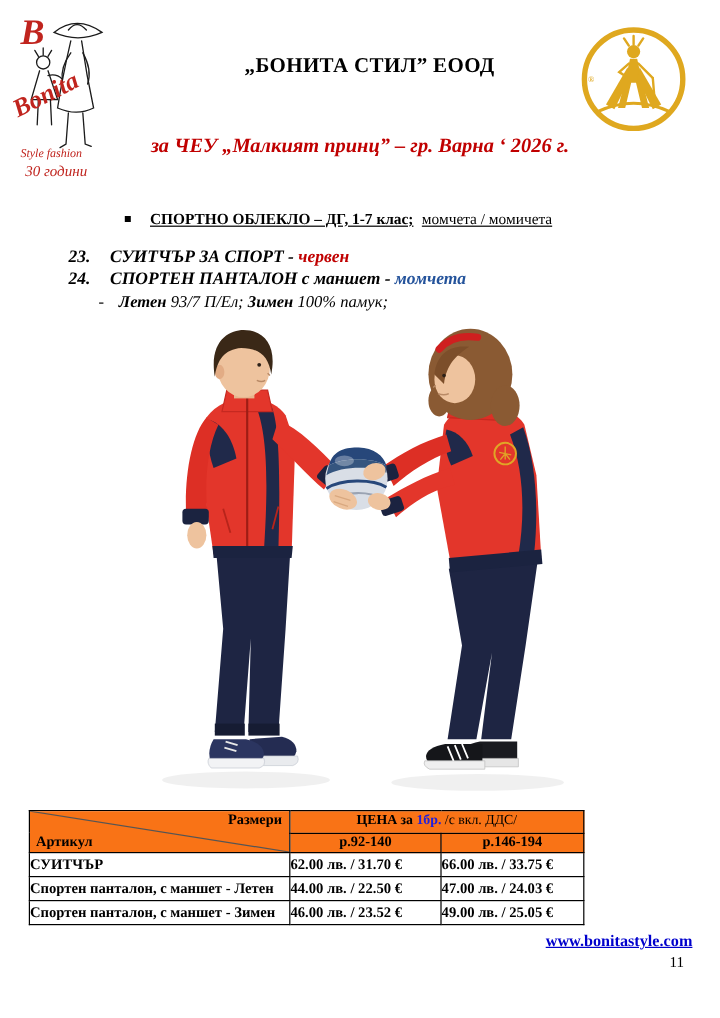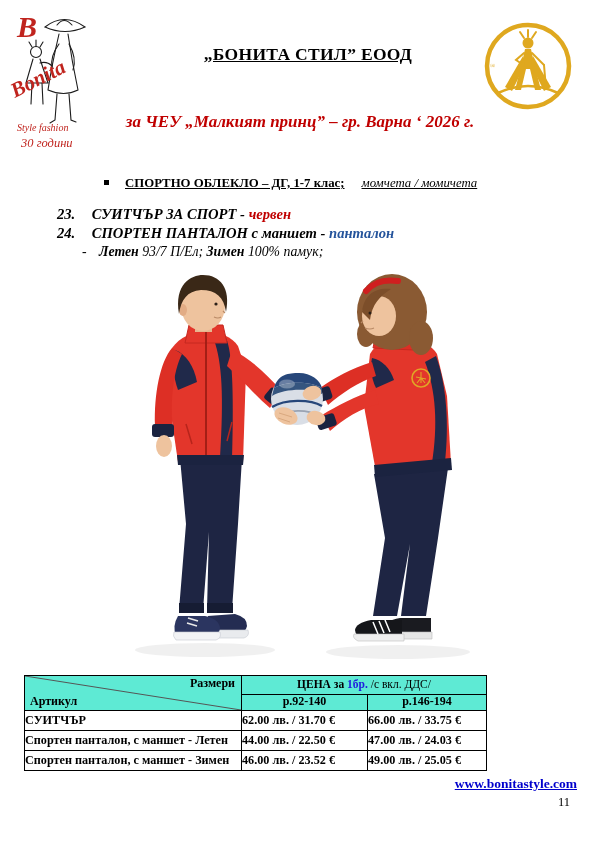--- a/index.html
+++ b/index.html
@@ -7,35 +7,35 @@
     position:relative;width:600px;height:848px;background:#ffffff;
     font-family:"Liberation Serif",serif;color:#000;overflow:hidden;
   }
   
   .brand-logo{position:absolute;left:5px;top:4px;width:105px;height:152px;}
   .school-logo{position:absolute;left:482px;top:20px;width:92px;height:92px;}
   .company-title{
     position:absolute;left:0;top:44px;width:600px;text-align:center;
     font-size:17.5px;font-weight:bold;letter-spacing:.3px;
   }
-  .company-title span{text-decoration:underline;margin-left:16px;}
+  .company-title span{margin-left:16px;}
   .subtitle{
     position:absolute;left:0;top:85px;width:600px;text-align:center;
     font-size:16.5px;letter-spacing:.6px;
   }
   .school-line{
     position:absolute;left:0;top:112px;width:600px;text-align:center;
     font-size:17px;font-weight:bold;font-style:italic;color:#c00000;
   }
   
   .bullet-line{position:absolute;left:104px;top:176px;font-size:12.8px;}
   .bullet-sq{display:inline-block;width:5px;height:5px;background:#000;margin-right:16px;vertical-align:2px;}
   .bullet-text{text-decoration:underline;}
   .bullet-bold{font-weight:bold;}
-  .bullet-ital{font-style:italic;margin-left:17px;}
+  .bullet-ital{margin-left:7px;}
   
   .items{position:absolute;left:57px;top:205px;font-size:14.6px;font-weight:bold;font-style:italic;line-height:19px;}
   .item-num{display:inline-block;width:31px;}
   .word-red{color:#c00000;}
   .word-blue{color:#24539b;}
   .materials{
     position:absolute;left:82px;top:243px;font-size:13.8px;font-style:italic;line-height:18px;
   }
   .materials .dash{display:inline-block;width:17px;}
   .mat-bold{font-weight:bold;}
@@ -45,21 +45,21 @@
   .price-table{
     position:absolute;left:24px;top:675px;width:462px;
     border-collapse:collapse;table-layout:fixed;
     font-size:12px;
   }
   .price-table td,.price-table th{border:1px solid #000;padding:0;line-height:1.15;}
   .price-table{border:1.5px solid #000;}
   .col-article{width:217px;}
   .col-p1{width:126px;}
   .col-p2{width:119px;}
-  .hdr{background:#5eead4;}
+  .hdr{background:#f97316;}
   .corner-cell{position:relative;height:34px;}
   .corner-svg{position:absolute;left:0;top:0;width:100%;height:100%;}
   .corner-top{position:absolute;top:1px;right:6px;font-weight:bold;font-size:12px;}
   .corner-bottom{position:absolute;bottom:1px;left:5px;font-weight:bold;font-size:12px;}
   .price-hdr{height:17px;text-align:center;font-size:11.5px;margin-top:16px;}
   .price-hdr .ph-bold{font-weight:bold;}
   .price-hdr .ph-qty{font-weight:bold;color:#2020dd;}
   .size-hdr{height:15px;text-align:center;font-weight:bold;font-size:12px;}
   .row-article{height:19px;font-weight:bold;padding-left:5px;font-size:12.2px;margin-left:44px;}
   .row-price{height:19px;font-weight:bold;font-size:12.2px;}
@@ -127,21 +127,21 @@
 
   <div class="items">
     <div>
       <span class="item-num">23.</span>
       <span>СУИТЧЪР ЗА СПОРТ -</span>
       <span class="word-red">червен</span>
     </div>
     <div>
       <span class="item-num">24.</span>
       <span>СПОРТЕН ПАНТАЛОН с маншет -</span>
-      <span class="word-blue">панталон</span>
+      <span class="word-blue">момчета</span>
     </div>
   </div>
 
   <div class="materials">
     <span class="dash">-</span><span class="mat-bold">Летен</span>
     <span>93/7 П/Ел;</span>
     <span class="mat-bold">Зимен</span>
     <span>100% памук;</span>
   </div>
 

